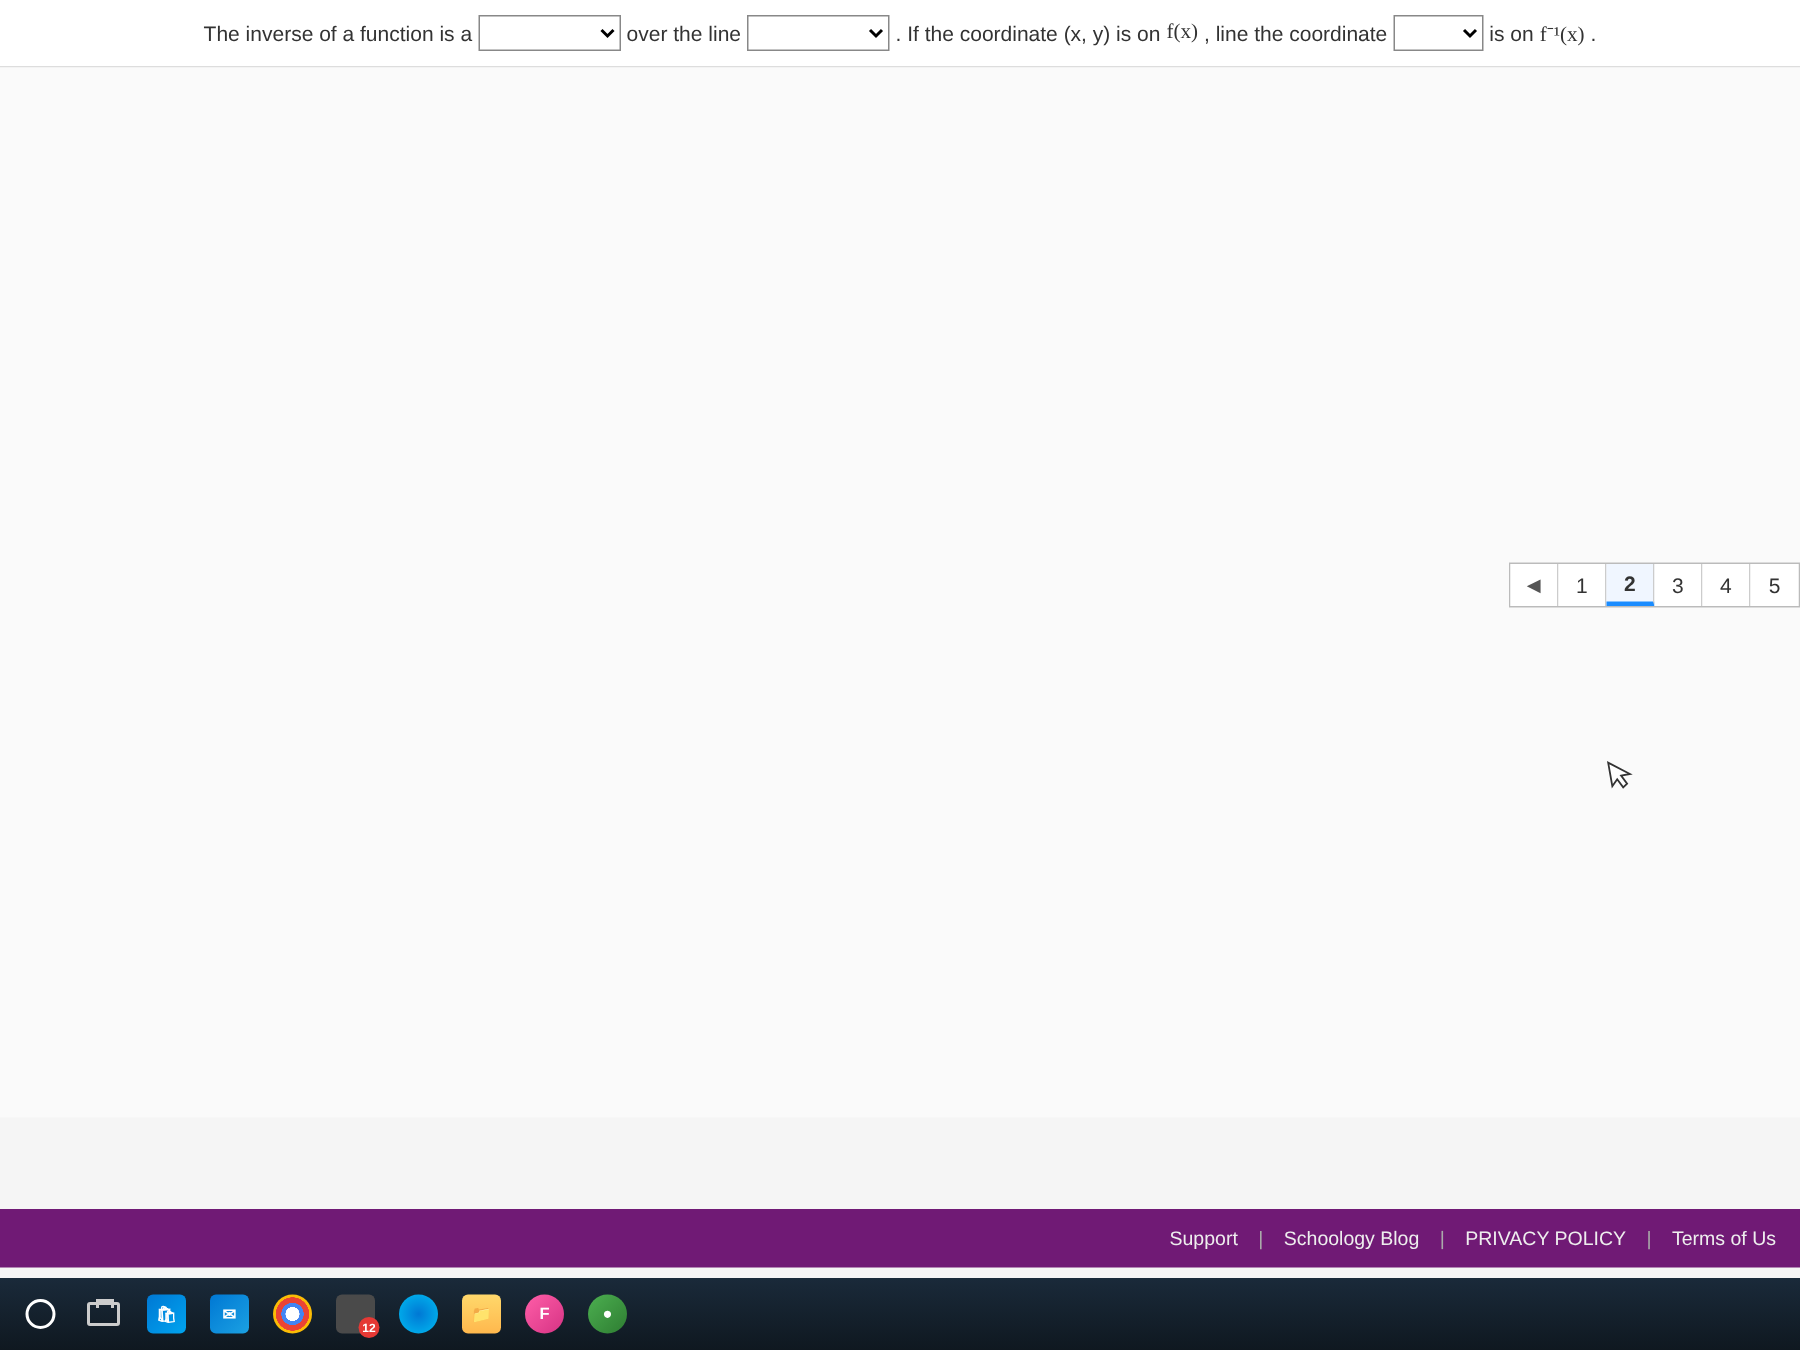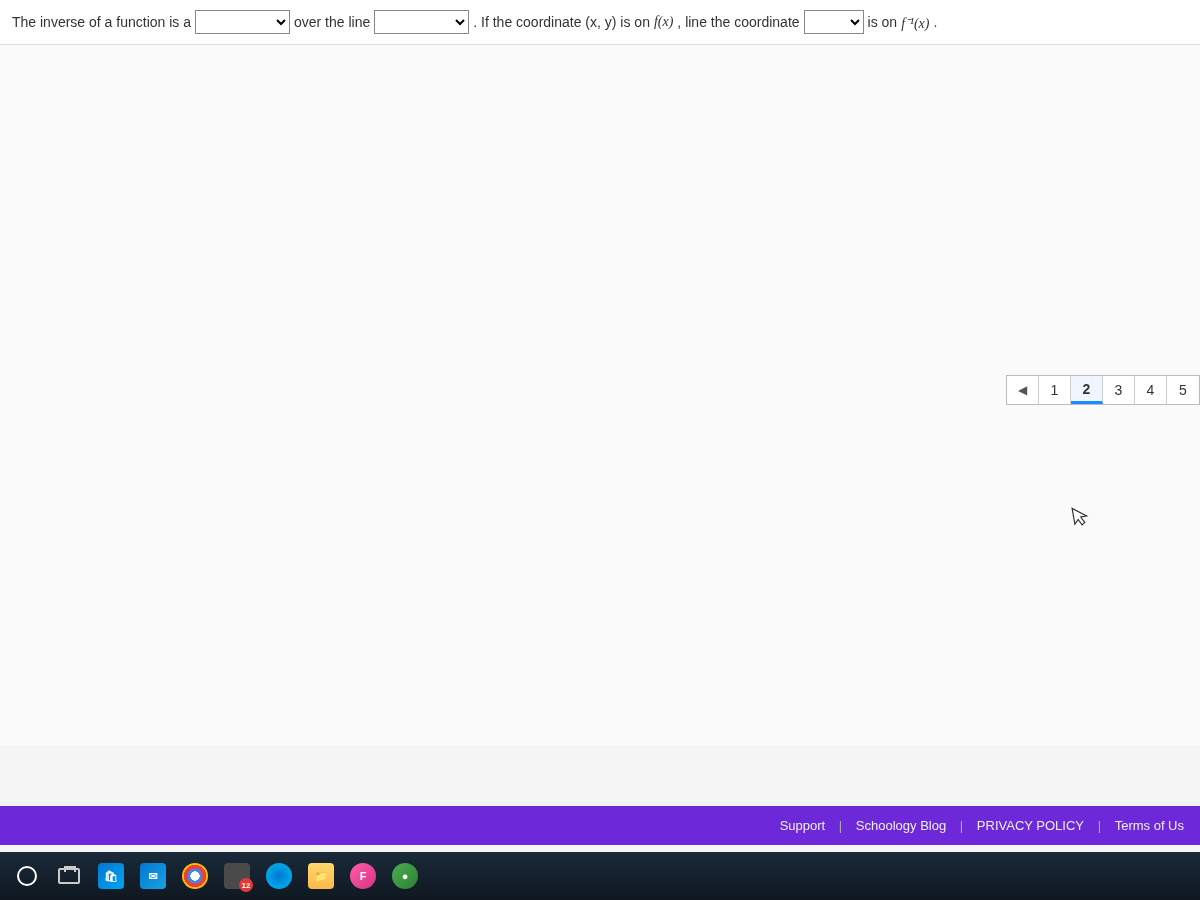--- a/index.html
+++ b/index.html
@@ -14,30 +14,31 @@
   .question-area {
     background: #fff;
     padding: 10px 12px;
     font-size: 14px;
     color: #333;
     display: flex;
     align-items: center;
     flex-wrap: wrap;
     gap: 4px;
     border-bottom: 1px solid #ddd;
+    justify-content: center;
   }
   .question-area select {
     height: 24px;
     background: #fff;
     border: 1px solid #888;
     font-size: 13px;
     min-width: 95px;
     padding: 0 4px;
   }
-  .question-area .math-f { font-style: italic; font-family: 'Times New Roman', serif; }
+  .question-area .math-f { font-family: 'Times New Roman', serif; }
   .content-area {
     position: relative;
     height: 700px;
     background: #fafafa;
   }
   .pagination {
     position: absolute;
     right: 0;
     top: 330px;
     display: flex;
@@ -69,21 +70,21 @@
     top: 460px;
     font-size: 18px;
     color: #333;
     transform: rotate(-10deg);
   }
   .footer-links {
     position: absolute;
     bottom: 55px;
     left: 0;
     right: 0;
-    background: #6d28d9;
+    background: #701a75;
     color: #ddd;
     padding: 12px 0;
     text-align: right;
     padding-right: 10px;
     font-size: 13px;
   }
   .footer-links a {
     color: #eee;
     text-decoration: none;
     padding: 0 6px;

